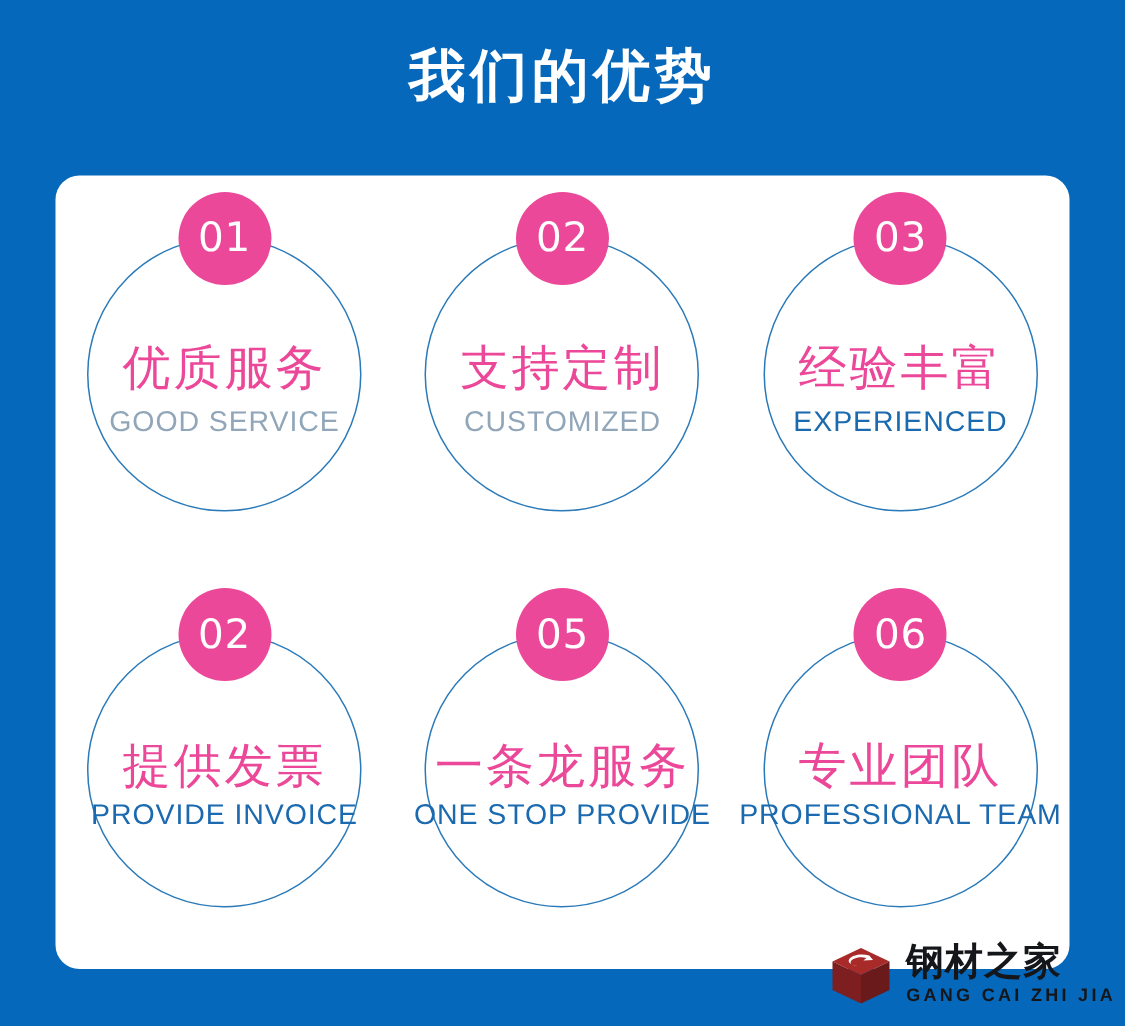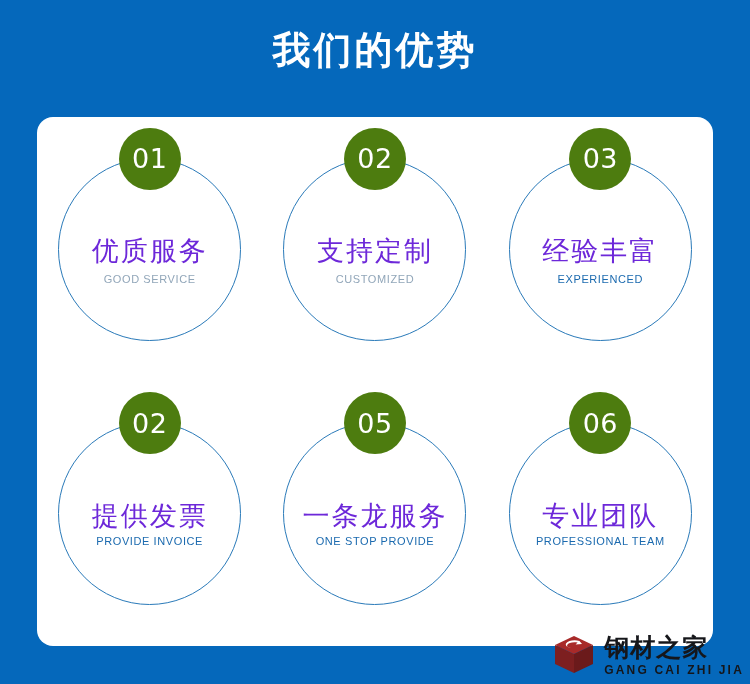--- a/index.html
+++ b/index.html
@@ -76,64 +76,64 @@
   }
 
   .badge {
     position: absolute;
     top: -31px;
     left: 50%;
     transform: translateX(-50%);
     width: 62px;
     height: 62px;
     border-radius: 50%;
-    background: #4d7c0f;
+    background: #ec4899;
     color: #ffffff;
     display: flex;
     align-items: center;
     justify-content: center;
     font-size: 27px;
     font-weight: 400;
     letter-spacing: 0.5px;
     font-family: "DejaVu Sans", "Liberation Sans", sans-serif;
   }
 
   .cn-label {
-    color: #6d28d9;
-    font-size: 27px;
+    color: #ec4899;
+    font-size: 32px;
     letter-spacing: 2px;
     white-space: nowrap;
     line-height: 1.15;
     margin-top: 22px;
     font-family: "DejaVu Sans", "Liberation Sans", sans-serif;
   }
 
   .en-label {
-    font-size: 11px;
+    font-size: 19px;
     letter-spacing: 0.6px;
     white-space: nowrap;
     margin-top: 7px;
     font-family: "Liberation Sans", "DejaVu Sans", sans-serif;
   }
 
   .en-muted { color: #91a6b9; }
   .en-blue  { color: #1b6aaf; }
 
   
   .row2 .cn-label { margin-top: 20px; }
   .row2 .en-label { margin-top: 4px; }
 
   
   .brand {
     position: absolute;
     right: 6px;
     bottom: 8px;
     height: 48px;
     display: flex;
-    align-items: flex-end;
+    align-items: flex-start;
     gap: 8px;
   }
 
   .brand-mark {
     width: 44px;
     height: 44px;
     position: relative;
     flex: none;
   }
 

